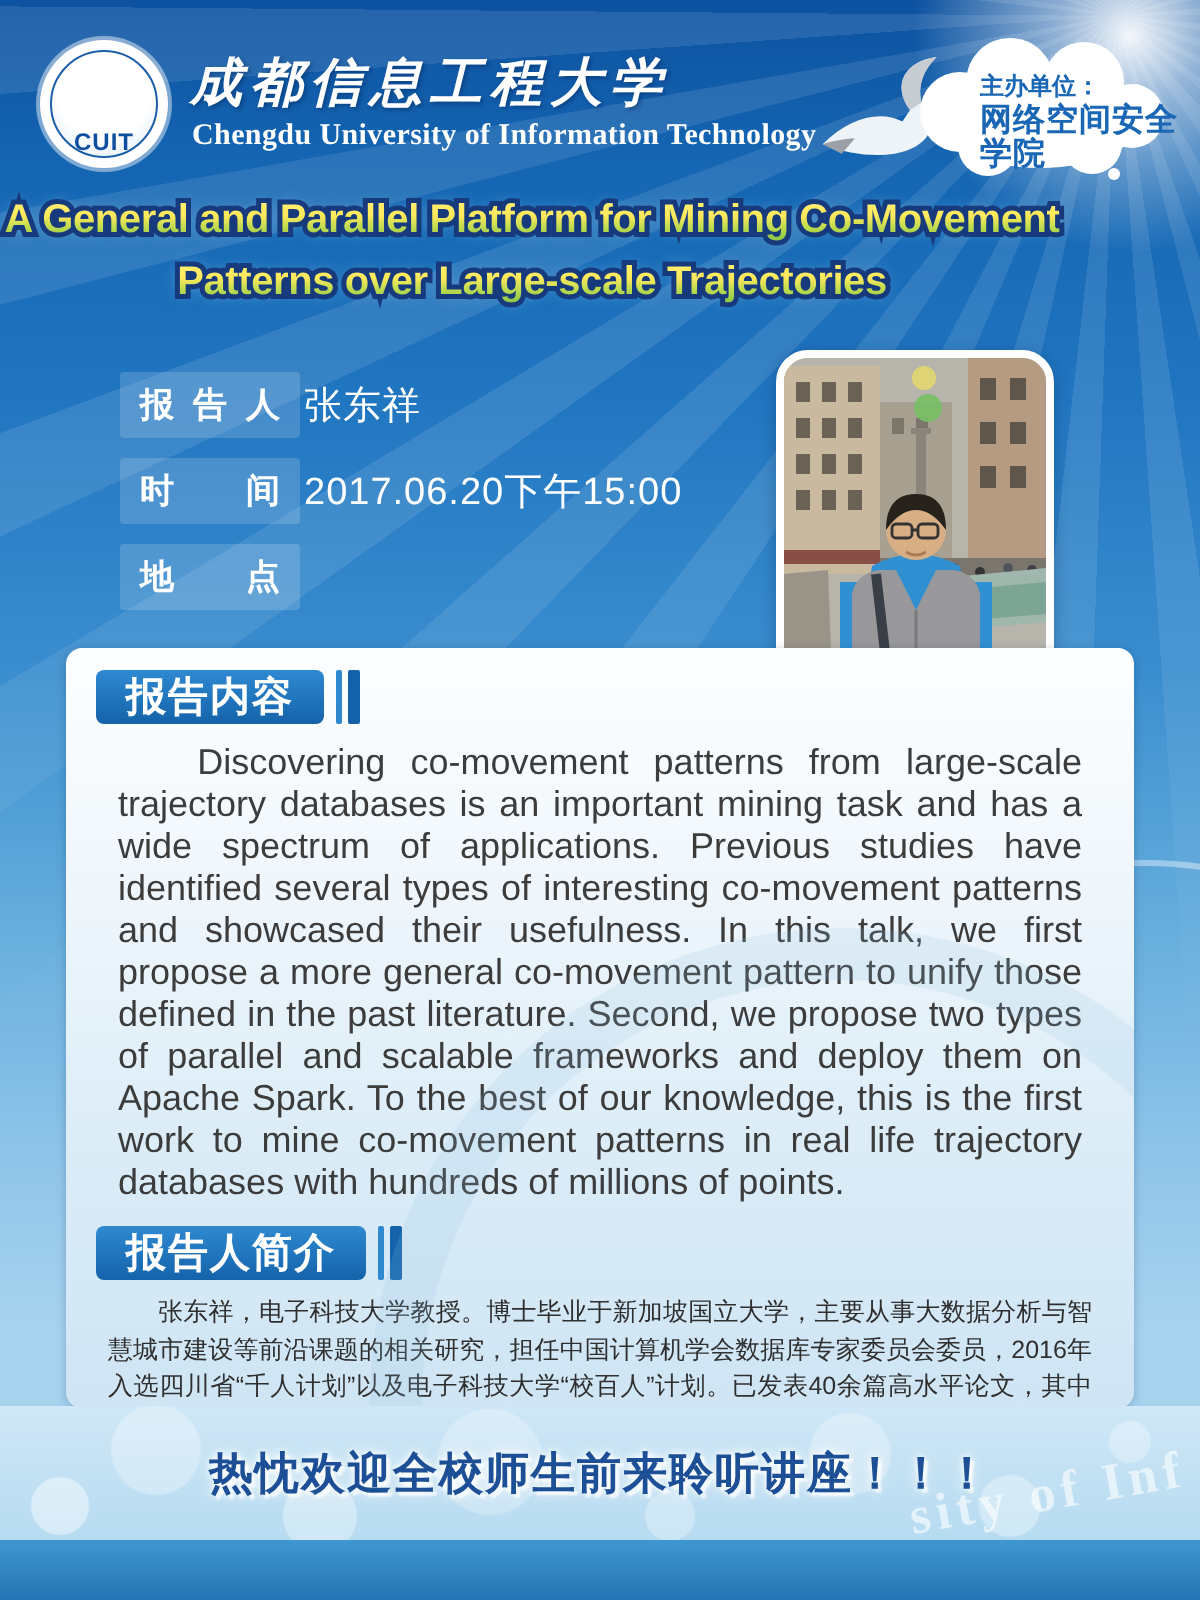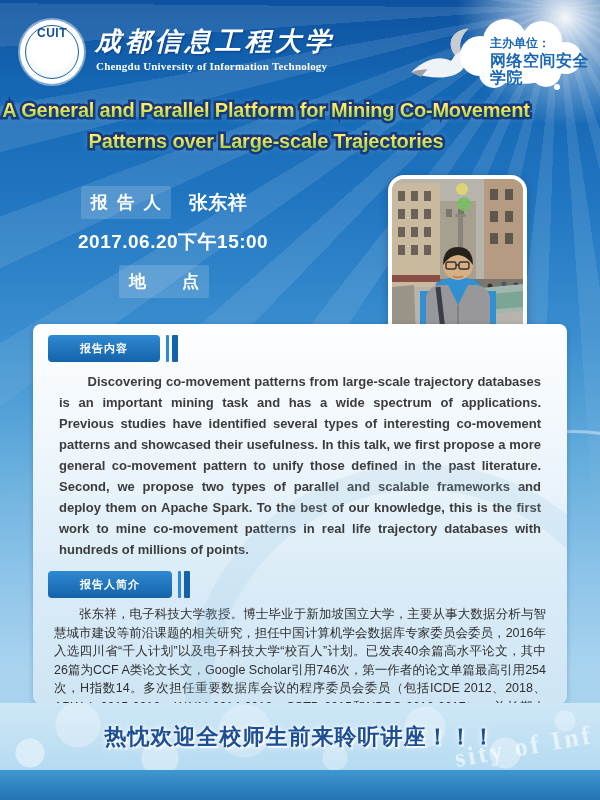--- a/index.html
+++ b/index.html
@@ -13,69 +13,69 @@
     background:repeating-conic-gradient(from 140deg at 93% 1%, rgba(255,255,255,0.10) 0deg 4.5deg, rgba(255,255,255,0) 4.5deg 10.5deg);
     -webkit-mask-image:linear-gradient(180deg,#000 0%,#000 35%,transparent 68%);
             mask-image:linear-gradient(180deg,#000 0%,#000 35%,transparent 68%);
   }
   .sun { position:absolute; right:-35px; top:-45px; width:200px; height:180px; pointer-events:none;
     background:radial-gradient(circle at 65% 35%, rgba(255,255,255,0.95) 0%, rgba(255,255,255,0.55) 20%, rgba(255,255,255,0) 62%); }
 
   
   .logo-badge { position:absolute; left:20px; top:20px; width:64px; height:64px; border-radius:50%;
     background:#fff; box-shadow:0 0 0 2px rgba(255,255,255,0.45); display:flex; align-items:center; justify-content:center; }
-  .logo-inner { width:52px; height:52px; border-radius:50%; border:1.5px solid #1c5fa8; display:flex; align-items:flex-start; justify-content:center;
+  .logo-inner { width:52px; height:52px; border-radius:50%; border:1.5px solid #1c5fa8; display:flex; align-items:flex-end; justify-content:center;
     background:radial-gradient(circle at 50% 38%, #ffffff 55%, #dcebf7 100%); }
   .logo-inner span { color:#0d4f9e; font-weight:bold; font-size:12px; letter-spacing:0.5px; }
   .uni-cn { position:absolute; left:95px; top:24px; color:#fff; font-family:"Liberation Serif", serif; font-weight:bold; font-style:italic;
     font-size:26px; letter-spacing:4px; text-shadow:1px 1px 2px rgba(0,30,80,0.45); white-space:nowrap; }
   .uni-en { position:absolute; left:96px; top:60px; color:#fff; font-family:"Liberation Serif", serif; font-weight:bold;
-    font-size:11px; letter-spacing:0.2px; white-space:nowrap; }
+    font-size:15px; letter-spacing:0.2px; white-space:nowrap; }
   .seagull { position:absolute; left:398px; top:22px; width:95px; height:68px; }
   .cloud { position:absolute; left:450px; top:16px; width:140px; height:80px; }
   .cloud svg { position:absolute; inset:0; }
   .cloud-text { position:absolute; left:40px; top:19px; color:#1a67b5; font-weight:bold; line-height:17px; }
   .cloud-text .l1 { font-size:12px; }
   .cloud-text .l2 { font-size:16px; letter-spacing:0.5px; }
   .bubble-dot { position:absolute; border-radius:50%; background:#fff; }
   .bubble-dot.d1 { left:541px; top:76px; width:9px; height:9px; }
   .bubble-dot.d2 { left:554px; top:84px; width:6px; height:6px; }
 
   
   .title { position:absolute; left:0; top:99px; width:532px; }
   .tline { position:relative; height:31px; font-size:20px; font-weight:bold; }
   .tline span { position:absolute; left:0; right:0; text-align:center; white-space:nowrap; letter-spacing:-0.2px; }
   .t-stroke { -webkit-text-stroke:5px #173a7d; color:#173a7d; text-shadow:0 0 8px rgba(190,235,255,0.55); }
   .t-fill { background:linear-gradient(180deg,#fff176 0%, #ffe95c 38%, #c3dc50 62%, #7ec242 100%);
     -webkit-background-clip:text; background-clip:text; color:transparent; }
 
   
   .info { position:absolute; left:60px; top:186px; }
-  .info-row { display:flex; align-items:center; margin-bottom:10px;justify-content:center; }
+  .info-row { display:flex; align-items:center; margin-bottom:10px; }
   .info-label { width:70px; padding:5px 10px; background:rgba(255,255,255,0.16); border-radius:2px;
     color:#fff; font-weight:bold; font-size:17px; text-align:justify; text-align-last:justify; }
-  .info-value { margin-left:18px; color:#fff; font-weight:bold; font-size:19px; letter-spacing:0.5px; white-space:nowrap; }
+  .info-value { margin-left:2px; color:#fff; font-weight:normal; font-size:19px; letter-spacing:0.5px; white-space:nowrap; }
 
   
   .photo { position:absolute; left:388px; top:175px; width:131px; height:160px; border:4px solid #fff; border-radius:16px;
     overflow:hidden; box-shadow:0 2px 8px rgba(0,30,70,0.3); background:#b7b4ab; }
   .photo svg { display:block; }
 
   
   .panel { position:absolute; left:33px; top:324px; width:534px; height:380px; border-radius:8px; overflow:hidden;
     background:linear-gradient(180deg,#fdfeff 0%, #f0f7fc 30%, #d9ebf7 70%, #cfe5f4 100%);
     box-shadow:0 1px 5px rgba(0,40,90,0.25); }
   .panel-ring { position:absolute; right:-90px; top:140px; width:420px; height:420px; border-radius:50%;
     border:26px solid rgba(140,190,225,0.16); pointer-events:none; }
   .sec-head { display:flex; align-items:stretch; margin:11px 0 0 15px; height:27px; }
-  .sec-badge { background:linear-gradient(180deg,#2f89d1,#1463aa); color:#fff; font-size:11px; font-weight:bold;
-    padding:0 32px; border-radius:4px; letter-spacing:1px; display:flex; align-items:center; }
+  .sec-badge { background:linear-gradient(180deg,#2f89d1,#1463aa); color:#fff; font-size:20px; font-weight:bold;
+    padding:0 15px; border-radius:4px; letter-spacing:1px; display:flex; align-items:center; }
   .bar-thin { width:3px; background:#2f89d1; margin-left:6px; border-radius:1px; }
   .bar-thick { width:6px; background:#1463aa; margin-left:3px; border-radius:1px; }
-  .abstract { margin:9px 26px 0 26px; font-size:13px; line-height:21px; color:#3c3c3c; text-align:justify; text-indent:2.2em;font-weight:bold; }
+  .abstract { margin:9px 26px 0 26px; font-size:18px; line-height:21px; color:#3c3c3c; text-align:justify; text-indent:2.2em; }
   .bio { margin:7px 21px 0 21px; font-size:12.5px; line-height:18.5px; color:#2f2f2f; text-align:justify; text-indent:2em; }
 
   
   .footer-band { position:absolute; left:0; top:703px; width:600px; height:67px; display:flex; align-items:center; justify-content:center;
     background-image:
       radial-gradient(circle at 30px 50px, rgba(255,255,255,0.45) 0 14px, rgba(255,255,255,0) 15px),
       radial-gradient(circle at 78px 22px, rgba(255,255,255,0.30) 0 22px, rgba(255,255,255,0) 23px),
       radial-gradient(circle at 160px 55px, rgba(255,255,255,0.35) 0 18px, rgba(255,255,255,0) 19px),
       radial-gradient(circle at 245px 28px, rgba(255,255,255,0.25) 0 26px, rgba(255,255,255,0) 27px),
       radial-gradient(circle at 335px 55px, rgba(255,255,255,0.30) 0 12px, rgba(255,255,255,0) 13px),
@@ -143,20 +143,21 @@
       <span class="t-fill">Patterns over Large-scale Trajectories</span>
     </div>
   </div>
 
   <div class="info">
     <div class="info-row">
       <div class="info-label">报告人</div>
       <div class="info-value">张东祥</div>
     </div>
     <div class="info-row">
+      <div class="info-label">时间</div>
       <div class="info-value">2017.06.20下午15:00</div>
     </div>
     <div class="info-row">
       <div class="info-label">地点</div>
     </div>
   </div>
 
   <div class="photo">
     <svg viewBox="0 0 131 160" width="131" height="160">
       <rect x="0" y="0" width="131" height="160" fill="#b7b4ab"></rect>

